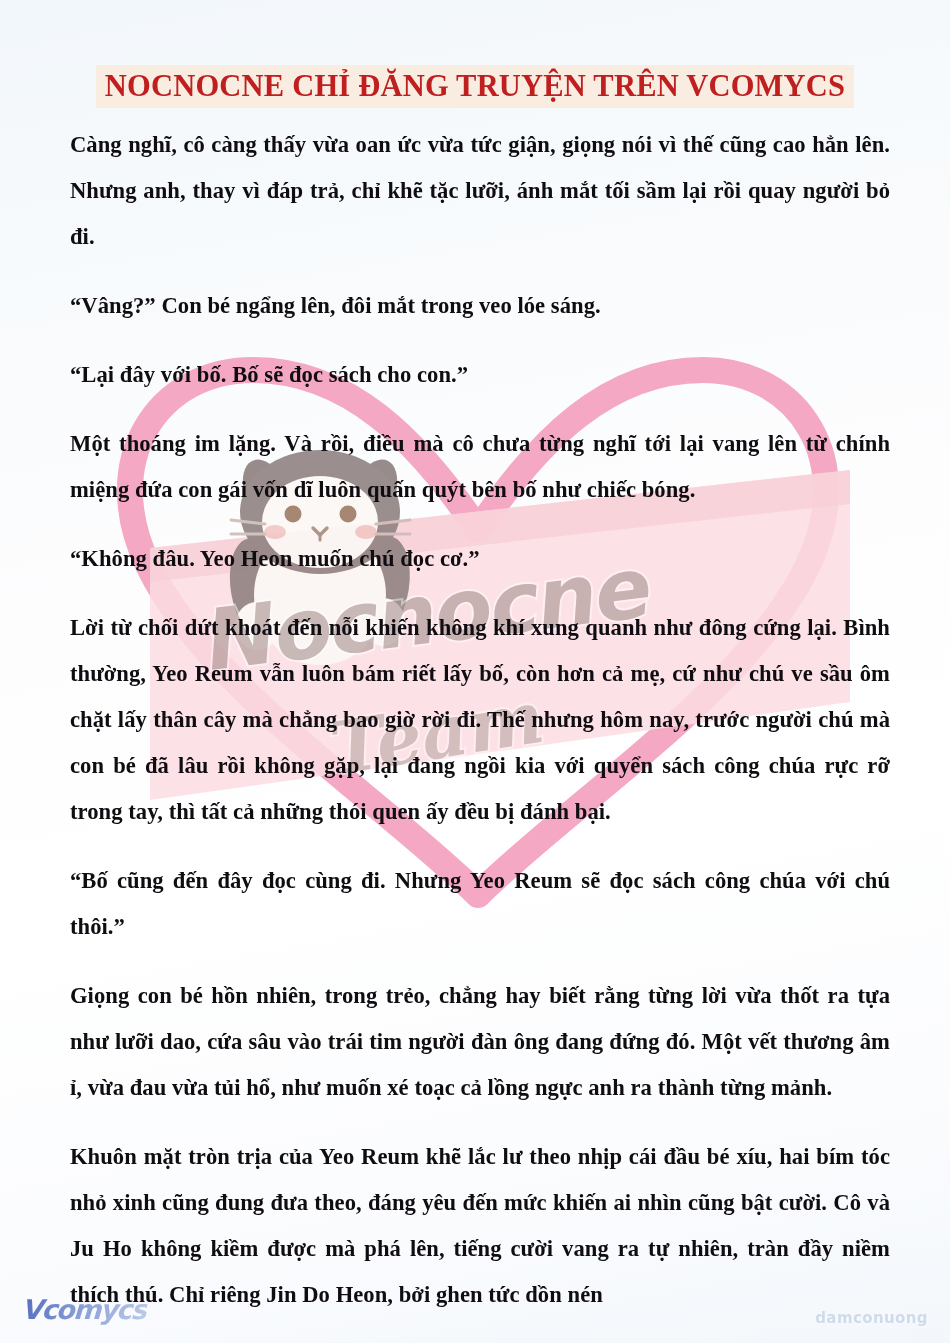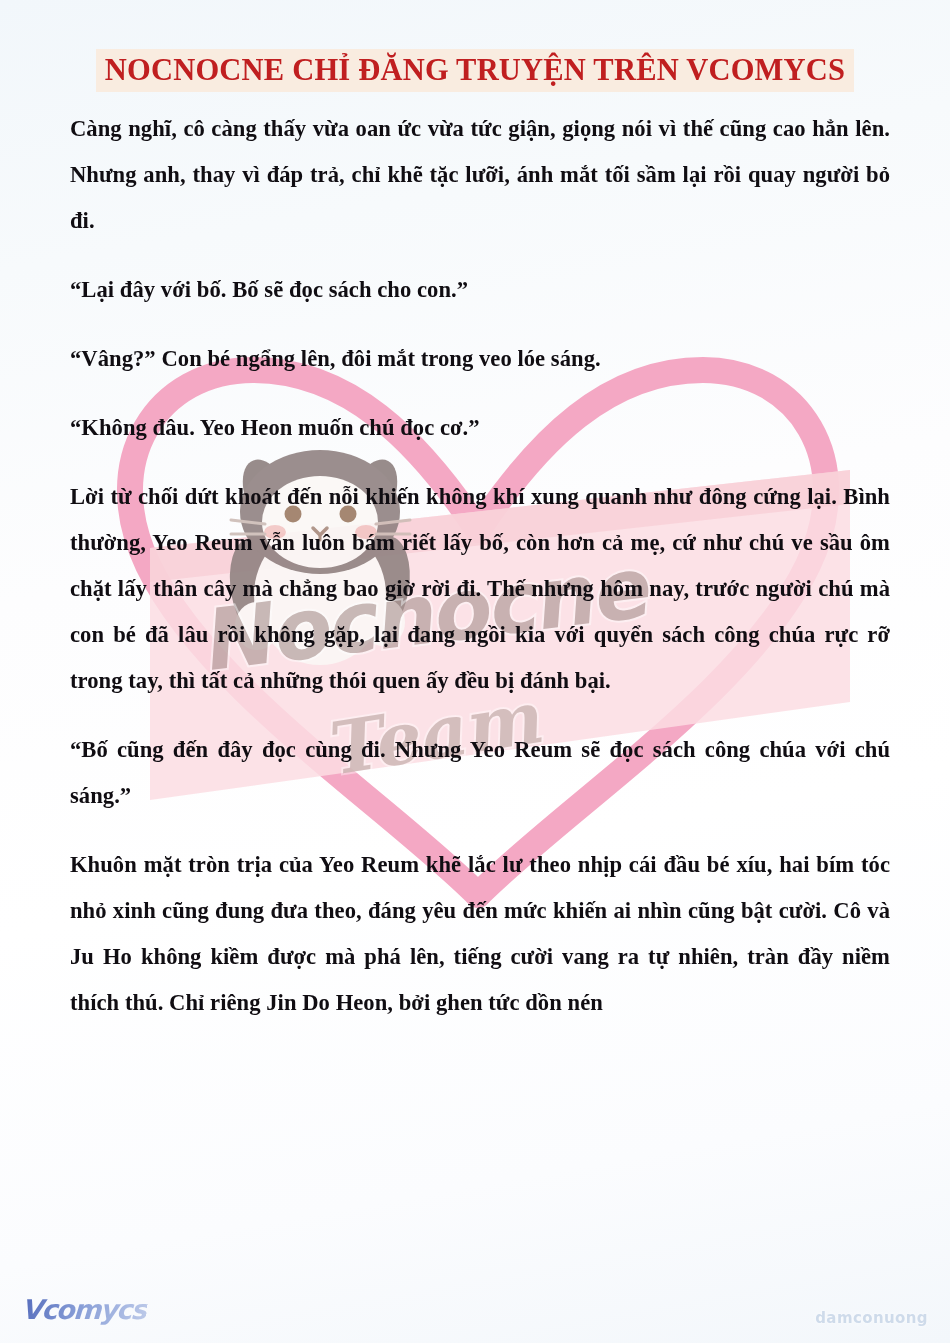--- a/index.html
+++ b/index.html
@@ -61,21 +61,21 @@
   }
 
   
   .content {
     position: relative;
     z-index: 3;
     padding: 0 60px;
   }
 
   .title-wrap {
-    padding-top: 49px;
+    padding-top: 65px;
     text-align: center;
   }
   .chapter-title {
     display: inline-block;
     background: #f9ece0;
     color: #c01f20;
     font-family: "Liberation Serif", "DejaVu Serif", serif;
     font-weight: bold;
     font-size: 30.5px;
     line-height: 40px;
@@ -200,25 +200,27 @@
   </div>
 
   <div class="content">
 
     <div class="title-wrap">
       <span class="chapter-title">NOCNOCNE CHỈ ĐĂNG TRUYỆN TRÊN VCOMYCS</span>
     </div>
 
     <div class="body-copy">
       <p class="para">Càng nghĩ, cô càng thấy vừa oan ức vừa tức giận, giọng nói vì thế cũng cao hẳn lên. Nhưng anh, thay vì đáp trả, chỉ khẽ tặc lưỡi, ánh mắt tối sầm lại rồi quay người bỏ đi.</p>
+      <p class="para">“Vâng?” Con bé ngẩng lên, đôi mắt trong veo lóe sáng.</p>
       <p class="para">“Lại đây với bố. Bố sẽ đọc sách cho con.”</p>
-      <p class="para">“Vâng?” Con bé ngẩng lên, đôi mắt trong veo lóe sáng.</p>
+      <p class="para">Một thoáng im lặng. Và rồi, điều mà cô chưa từng nghĩ tới lại vang lên từ chính miệng đứa con gái vốn dĩ luôn quấn quýt bên bố như chiếc bóng.</p>
       <p class="para">“Không đâu. Yeo Heon muốn chú đọc cơ.”</p>
       <p class="para">Lời từ chối dứt khoát đến nỗi khiến không khí xung quanh như đông cứng lại. Bình thường, Yeo Reum vẫn luôn bám riết lấy bố, còn hơn cả mẹ, cứ như chú ve sầu ôm chặt lấy thân cây mà chẳng bao giờ rời đi. Thế nhưng hôm nay, trước người chú mà con bé đã lâu rồi không gặp, lại đang ngồi kia với quyển sách công chúa rực rỡ trong tay, thì tất cả những thói quen ấy đều bị đánh bại.</p>
-      <p class="para">“Bố cũng đến đây đọc cùng đi. Nhưng Yeo Reum sẽ đọc sách công chúa với chú sáng.”</p>
+      <p class="para">“Bố cũng đến đây đọc cùng đi. Nhưng Yeo Reum sẽ đọc sách công chúa với chú thôi.”</p>
+      <p class="para">Giọng con bé hồn nhiên, trong trẻo, chẳng hay biết rằng từng lời vừa thốt ra tựa như lưỡi dao, cứa sâu vào trái tim người đàn ông đang đứng đó. Một vết thương âm ỉ, vừa đau vừa tủi hổ, như muốn xé toạc cả lồng ngực anh ra thành từng mảnh.</p>
       <p class="para">Khuôn mặt tròn trịa của Yeo Reum khẽ lắc lư theo nhịp cái đầu bé xíu, hai bím tóc nhỏ xinh cũng đung đưa theo, đáng yêu đến mức khiến ai nhìn cũng bật cười. Cô và Ju Ho không kiềm được mà phá lên, tiếng cười vang ra tự nhiên, tràn đầy niềm thích thú. Chỉ riêng Jin Do Heon, bởi ghen tức dồn nén</p>
     </div>
   </div>
 
   <div class="footer">
     <div class="vcomycs-logo">Vcomycs</div>
     <div class="damconuong">damconuong</div>
   </div>
 
 </div>

